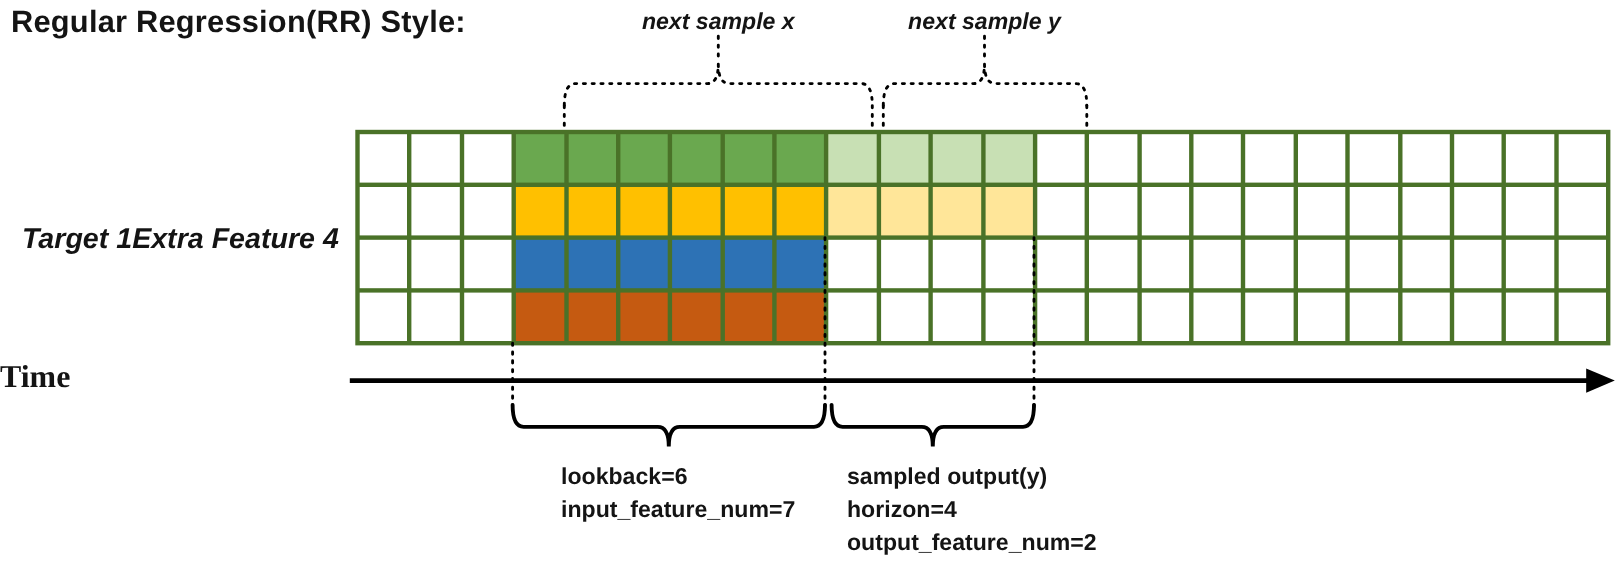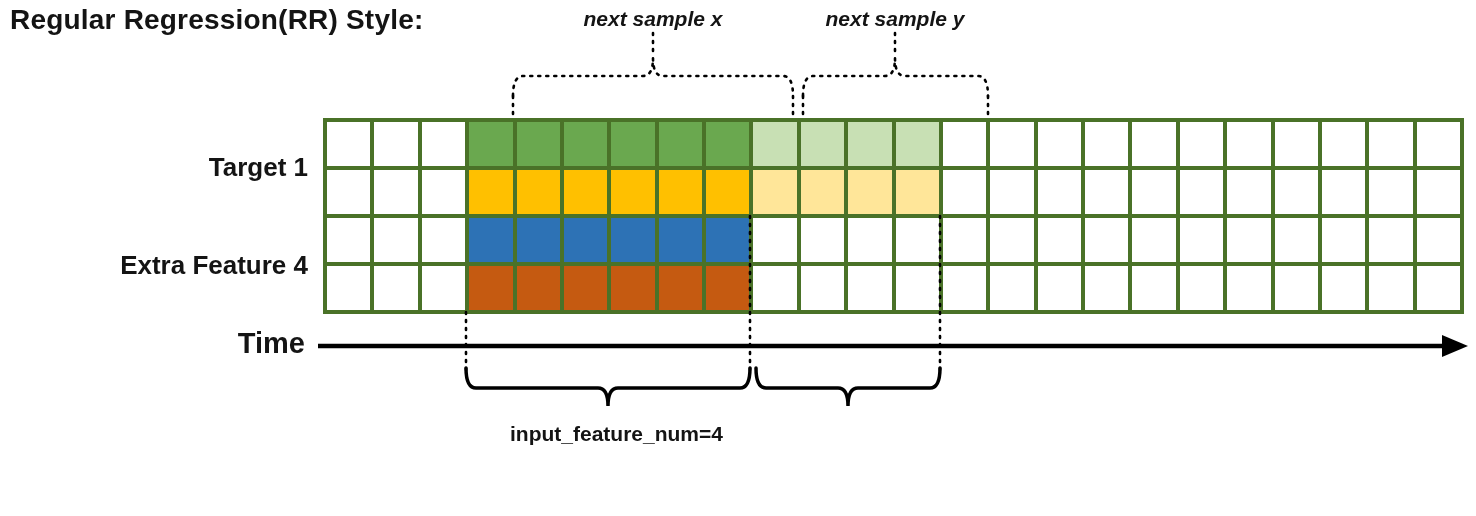--- a/index.html
+++ b/index.html
@@ -1,30 +1,30 @@
 <!DOCTYPE html>
 <html><head>
 <meta charset="utf-8">
 <style>
   html,body { margin:0; padding:0; background:#fff; font-family:"Liberation Sans",sans-serif; }
   .canvas { position:relative; width:1476px; height:516px; background:#fff; overflow:hidden; }
 
   .title { position:absolute; left:10px; top:4px; font-size:28px; font-weight:bold; color:#141414; letter-spacing:0.2px; }
 
-  .row-labels { position:absolute; left:0; top:118px; width:308px; height:196px; display:flex; flex-direction:column; }
+  .row-labels { position:absolute; left:0; top:118px; width:308px; height:196px; display:flex; flex-direction:row;font-style:italic; }
   .row-label { flex:1; display:flex; align-items:center; justify-content:flex-end; font-size:26px; font-weight:bold; color:#141414; white-space:nowrap; }
 
   .grid { position:absolute; left:323px; top:118px; width:1141px; height:196px;
           display:grid; gap:4px; padding:4px; box-sizing:border-box; }
   .cell { min-width:0; min-height:0; }
 
   .overlay { position:absolute; left:0; top:0; width:1476px; height:516px; pointer-events:none; }
 
-  .time-label { position:absolute; left:0; top:327px; width:305px; text-align:right;
-                font-size:29px; font-weight:bold; color:#141414; }
+  .time-label { position:absolute; left:0; top:327px; width:305px; text-align:left;
+                font-size:29px; font-weight:bold; color:#141414;font-family:Liberation Serif, serif; }
 
   .caption { position:absolute; font-size:21px; font-weight:700; line-height:30px; color:#141414; white-space:nowrap; }
   .caption-input  { left:510px; top:419px; }
   .caption-output { left:770px; top:419px; }
 
   .annot-text { font-family:"Liberation Sans",sans-serif; font-size:21px; font-style:italic; font-weight:700; fill:#141414; }
 </style>
 </head>
 <body>
 
@@ -132,23 +132,29 @@
       <div class="cell" style="background: rgb(255, 255, 255);"></div>
       <div class="cell" style="background: rgb(255, 255, 255);"></div>
       <div class="cell" style="background: rgb(255, 255, 255);"></div>
       <div class="cell" style="background: rgb(255, 255, 255);"></div>
       <div class="cell" style="background: rgb(255, 255, 255);"></div>
     </div>
 
   <div class="time-label">Time</div>
 
   <div class="caption caption-input">
-    <div>input_feature_num=4</div>
+    <div>lookback=6</div>
+    <div>input_feature_num=7</div>
   </div>
 
+  <div class="caption caption-output">
+    <div>sampled output(y)</div>
+    <div>horizon=4</div>
+    <div>output_feature_num=2</div>
+  </div>
 
   <svg class="overlay" viewBox="0 0 1476 516">
 
     <text class="annot-text" x="653" y="26" text-anchor="middle">next sample x</text>
     <text class="annot-text" x="895" y="26" text-anchor="middle">next sample y</text>
 
     <line x1="653" y1="33" x2="653" y2="55" stroke="#000" stroke-width="2.6" stroke-dasharray="2 6" stroke-linecap="round"></line>
     <line x1="895" y1="33" x2="895" y2="55" stroke="#000" stroke-width="2.6" stroke-dasharray="2 6" stroke-linecap="round"></line>
 
     <path d="M 513,96 Q 513,76 523,76 L 643,76 Q 653,76 653,58 Q 653,76 663,76 L 783,76 Q 793,76 793,96" fill="none" stroke="#000" stroke-width="2.6" stroke-dasharray="2 6" stroke-linecap="round"></path>

